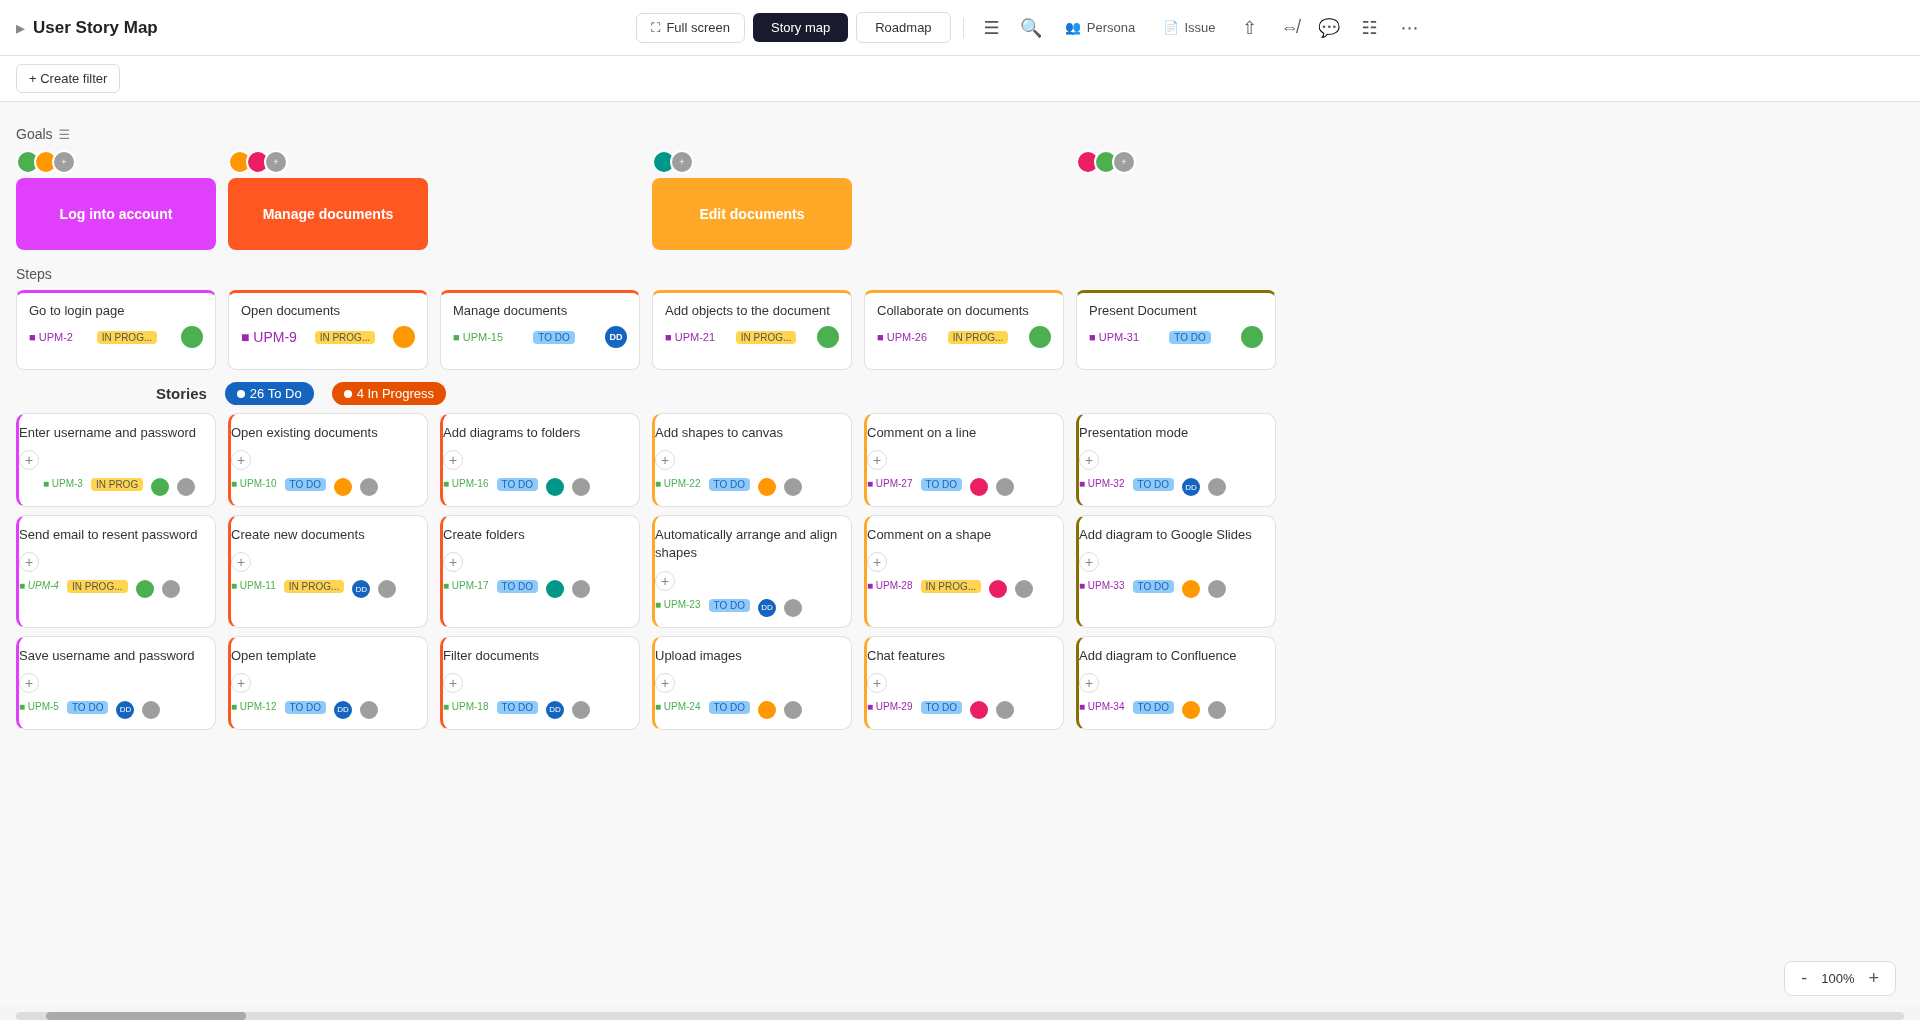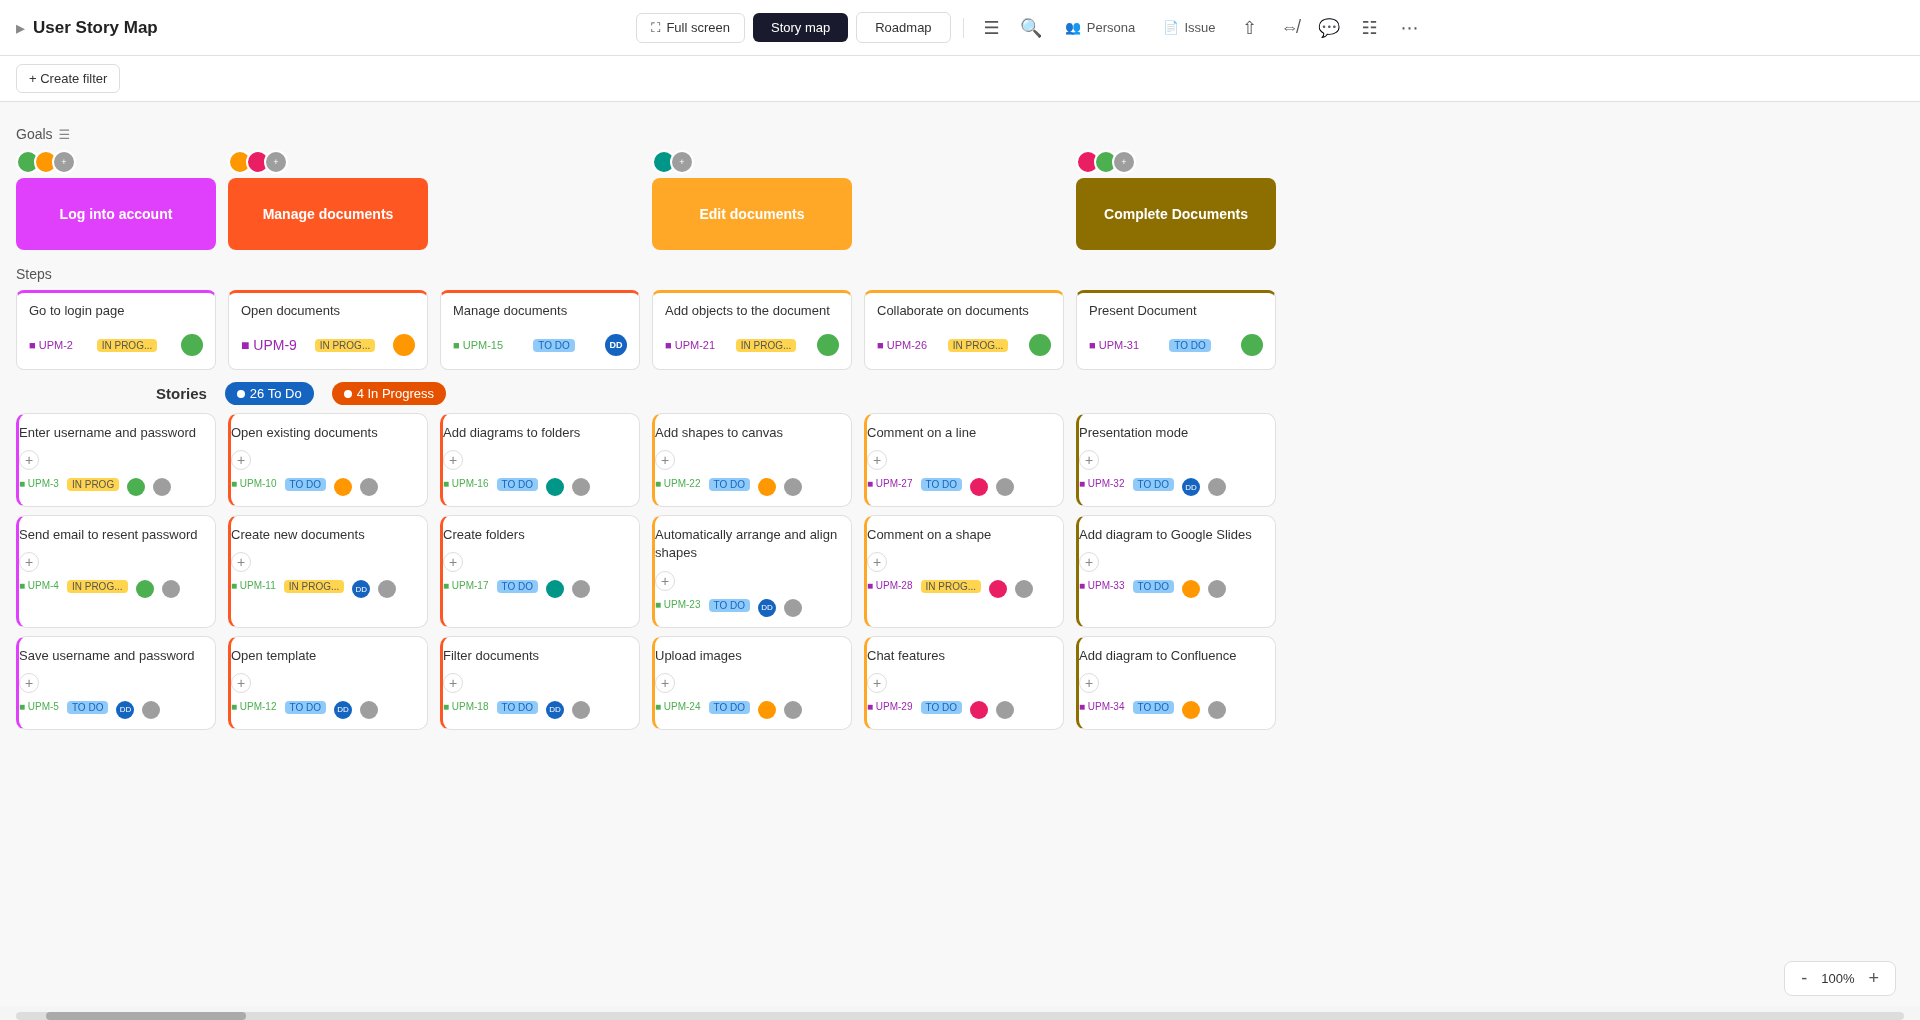--- a/index.html
+++ b/index.html
@@ -56,21 +56,21 @@
     .goal-card.yellow { background: #ffa726; }
     .goal-card.olive { background: #8d6e00; }
 
     .avatar-group { display: flex; align-items: center; margin-bottom: 4px; }
     .avatar { width: 24px; height: 24px; border-radius: 50%; border: 2px solid white; margin-right: -6px; overflow: hidden; }
     .step-card {
       width: 200px; min-width: 200px; background: white; border-radius: 8px;
       border: 1px solid #e0e0e0; padding: 10px 12px; min-height: 80px;
       cursor: pointer; position: relative;
     }
-    .step-title { font-size: 13px; font-weight: 500; color: #333; margin-bottom: 16px; }
+    .step-title { font-size: 13px; font-weight: 500; color: #333; margin-bottom: 8px; }
     .step-footer { display: flex; align-items: center; justify-content: space-between; margin-top: 8px; }
     .badge { display: flex; align-items: center; gap: 5px; padding: 4px 12px; border-radius: 20px; font-size: 13px; font-weight: 500; margin-right: 8px; cursor: pointer; }
     .badge-blue { background: #1565c0; color: white; }
     .badge-orange { background: #e65100; color: white; }
     .badge-dot { width: 8px; height: 8px; border-radius: 50%; background: white; }
     .story-card {
       width: 200px; min-width: 200px; background: white; border-radius: 10px;
       border: 1px solid #e0e0e0; padding: 10px 0; min-height: 90px;
       cursor: pointer; position: relative; border-left: 3px solid #ccc;
     }
@@ -183,21 +183,20 @@
           </div>
 
           <div style="width:200px;min-width:200px;"></div>
 
           <div style="display:flex;flex-direction:column;align-items:flex-start;">
             <div class="avatar-group">
               <div class="avatar" style="background:#e91e63;width:24px;height:24px;border-radius:50%;border:2px solid white;margin-right:-6px;"></div>
               <div class="avatar" style="background:#4caf50;width:24px;height:24px;border-radius:50%;border:2px solid white;margin-right:-6px;"></div>
               <div class="avatar" style="background:#9e9e9e;width:24px;height:24px;border-radius:50%;border:2px solid white;margin-right:-6px;display:flex;align-items:center;justify-content:center;font-size:9px;color:white;">+</div>
             </div>
-            <div class="goal-card olive">Complete Documents</div>
           </div>
         </div>
       </div>
 
       <div class="row-section" style="margin-top:8px;">
         <div class="labels-col">
           <div class="row-label">
             <span>Steps</span>
           </div>
         </div>
@@ -273,21 +272,21 @@
       </div>
 
       <div class="row-section" style="margin-bottom:8px;">
         <div class="labels-col"></div>
         <div class="content-row">
 
           <div class="story-card pink-border">
             <div class="story-title">Enter username and password</div>
             <div style="width:20px;height:20px;border-radius:50%;border:1px solid #ddd;background:white;display:flex;align-items:center;justify-content:center;cursor:pointer;font-size:14px;color:#888;margin-bottom:4px;">+</div>
             <div class="story-footer">
-              <span style="color:#4caf50;font-size:10px;">■ UPM-3</span>
+              <span style="color:#4caf50;font-size:10px;margin-left:24px;">■ UPM-3</span>
               <span class="in-prog-badge">IN PROG</span>
               <div style="width:18px;height:18px;border-radius:50%;background:#4caf50;"></div>
               <div style="width:18px;height:18px;border-radius:50%;background:#9e9e9e;"></div>
             </div>
           </div>
 
           <div class="story-card orange-border">
             <div class="story-title">Open existing documents</div>
             <div style="width:20px;height:20px;border-radius:50%;border:1px solid #ddd;background:white;display:flex;align-items:center;justify-content:center;cursor:pointer;font-size:14px;color:#888;margin-bottom:4px;">+</div>
             <div class="story-footer">
@@ -346,21 +345,21 @@
       </div>
 
       <div class="row-section" style="margin-bottom:8px;">
         <div class="labels-col"></div>
         <div class="content-row">
 
           <div class="story-card pink-border">
             <div class="story-title">Send email to resent password</div>
             <div style="width:20px;height:20px;border-radius:50%;border:1px solid #ddd;background:white;display:flex;align-items:center;justify-content:center;cursor:pointer;font-size:14px;color:#888;margin-bottom:4px;">+</div>
             <div class="story-footer">
-              <span style="color:#4caf50;font-size:10px;">■ UPM-4</span>
+              <span style="color:#4caf50;font-size:10px;font-style:italic;">■ UPM-4</span>
               <span class="in-prog-badge">IN PROG...</span>
               <div style="width:18px;height:18px;border-radius:50%;background:#4caf50;"></div>
               <div style="width:18px;height:18px;border-radius:50%;background:#9e9e9e;"></div>
             </div>
           </div>
 
           <div class="story-card orange-border">
             <div class="story-title">Create new documents</div>
             <div style="width:20px;height:20px;border-radius:50%;border:1px solid #ddd;background:white;display:flex;align-items:center;justify-content:center;cursor:pointer;font-size:14px;color:#888;margin-bottom:4px;">+</div>
             <div class="story-footer">

